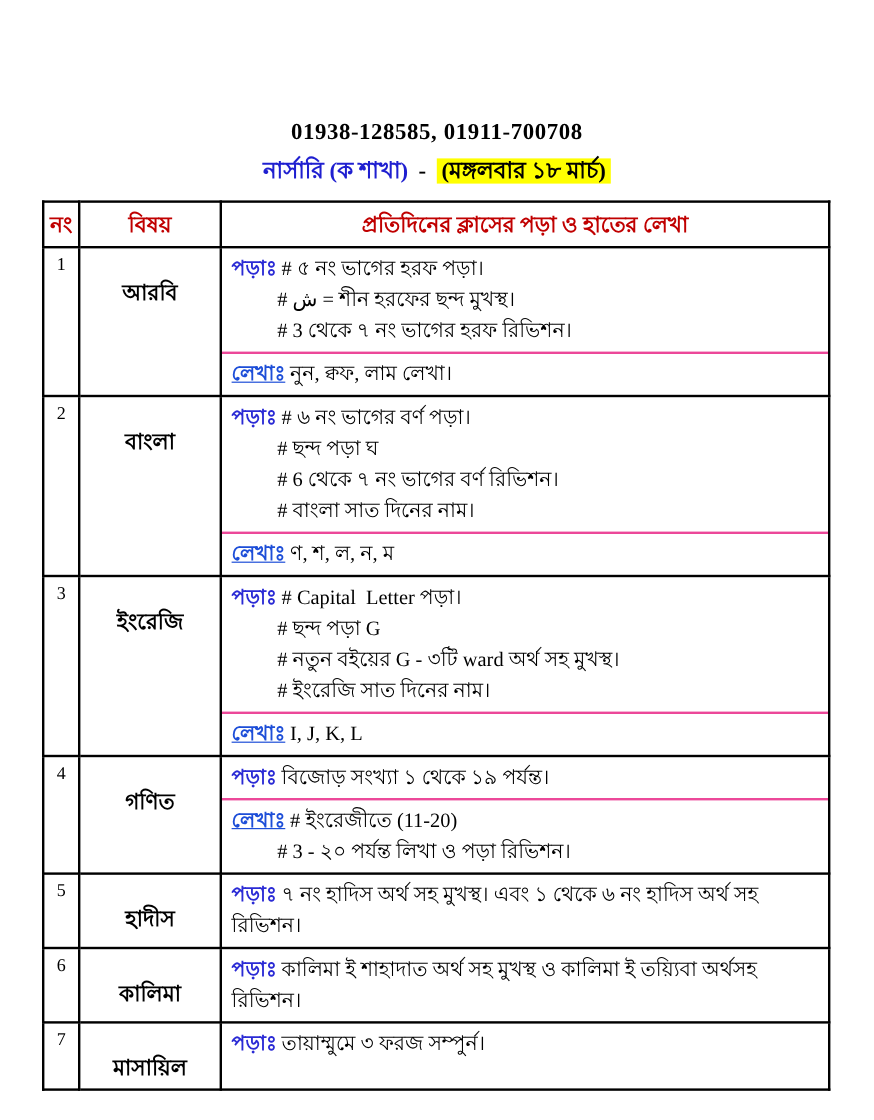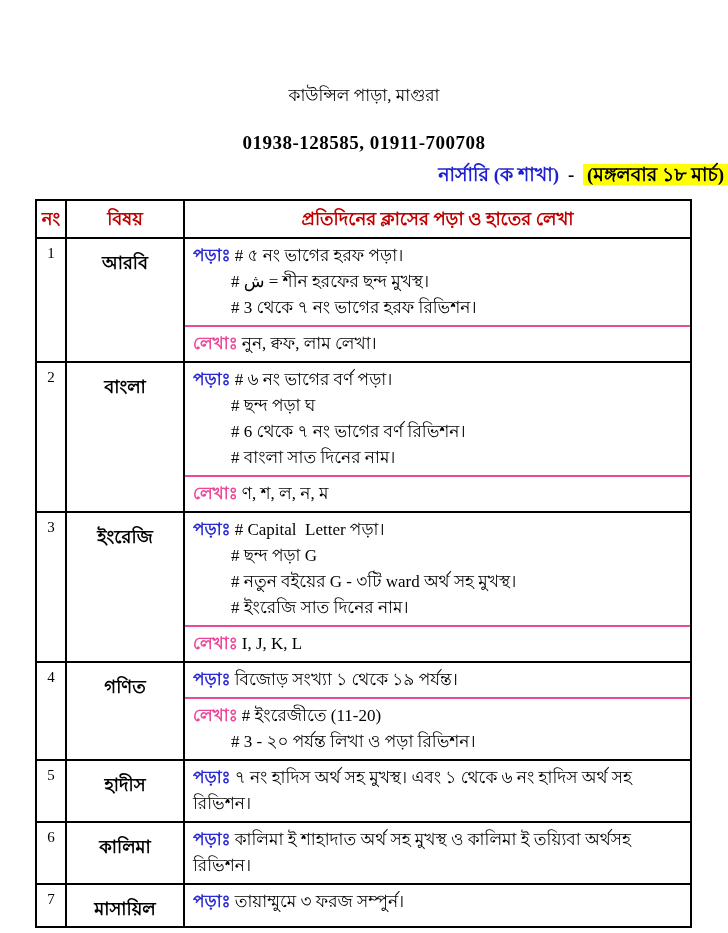--- a/index.html
+++ b/index.html
@@ -5,54 +5,53 @@
   html,body{margin:0;padding:0;background:#ffffff;}
   .page{
     width:728px;height:933px;background:#ffffff;position:relative;overflow:hidden;
     font-family:"Liberation Serif","DejaVu Serif",serif;color:#000;
   }
   
   .doc-header{text-align:center;padding-top:76px;}
   .school-title{font-size:24px;font-weight:bold;line-height:30px;}
   .school-address{font-size:17px;line-height:24px;margin-top:8px;}
   .phone-numbers{font-size:19px;font-weight:bold;line-height:26px;margin-top:22px;letter-spacing:.5px;}
-  .class-line{font-size:19px;font-weight:bold;line-height:28px;margin-top:5px;text-align:right;}
+  .class-line{font-size:19px;font-weight:bold;line-height:28px;margin-top:5px;}
   .class-name{color:#1f1fd0;}
   .class-sep{color:#000;margin:0 4px;}
   .date-highlight{background:#ffff00;color:#000;padding:0 4px;}
   
   table.schedule{
     border-collapse:collapse;table-layout:fixed;width:657px;
     margin:10px 0 0 35px;
   }
   col.c1{width:30px;}
   col.c2{width:118px;}
   th,td{border:2px solid #000;vertical-align:top;padding:0;}
   th{
     color:#c00000;font-size:18px;font-weight:bold;line-height:26px;
     padding:5px 2px;text-align:center;
   }
   td.num-cell{font-size:15px;text-align:center;padding-top:6px;}
-  td.subj-cell{font-size:18px;font-weight:bold;text-align:center;padding-top:10px;}
+  td.subj-cell{font-size:18px;font-weight:bold;text-align:center;padding-top:23px;}
   td.content-cell{padding:0;}
   .block{padding:4px 8px 4px 8px;}
   .block.divided{border-bottom:2px solid #ec4899;}
   .line{font-size:17px;line-height:26px;white-space:pre-wrap;}
   .line.cont{padding-left:38px;}
   .lbl{font-weight:bold;margin-right:4px;}
   .lbl-pora{color:#2b2bd5;}
-  .lbl-lekha{color:#ec4899;}
+  .lbl-lekha{color:#1d4ed8;text-decoration:underline;}
 </style>
 </head>
 <body>
 
 <div class="page">
 
   <div class="doc-header">
-    <div class="school-address">কাউন্সিল পাড়া, মাগুরা</div>
     <div class="phone-numbers">01938-128585, 01911-700708</div>
     <div class="class-line">
       <span class="class-name">নার্সারি (ক শাখা)</span>
       <span class="class-sep">-</span>
       <span class="date-highlight">(মঙ্গলবার ১৮ মার্চ)</span>
     </div>
   </div>
 
   <table class="schedule">
     <colgroup>

